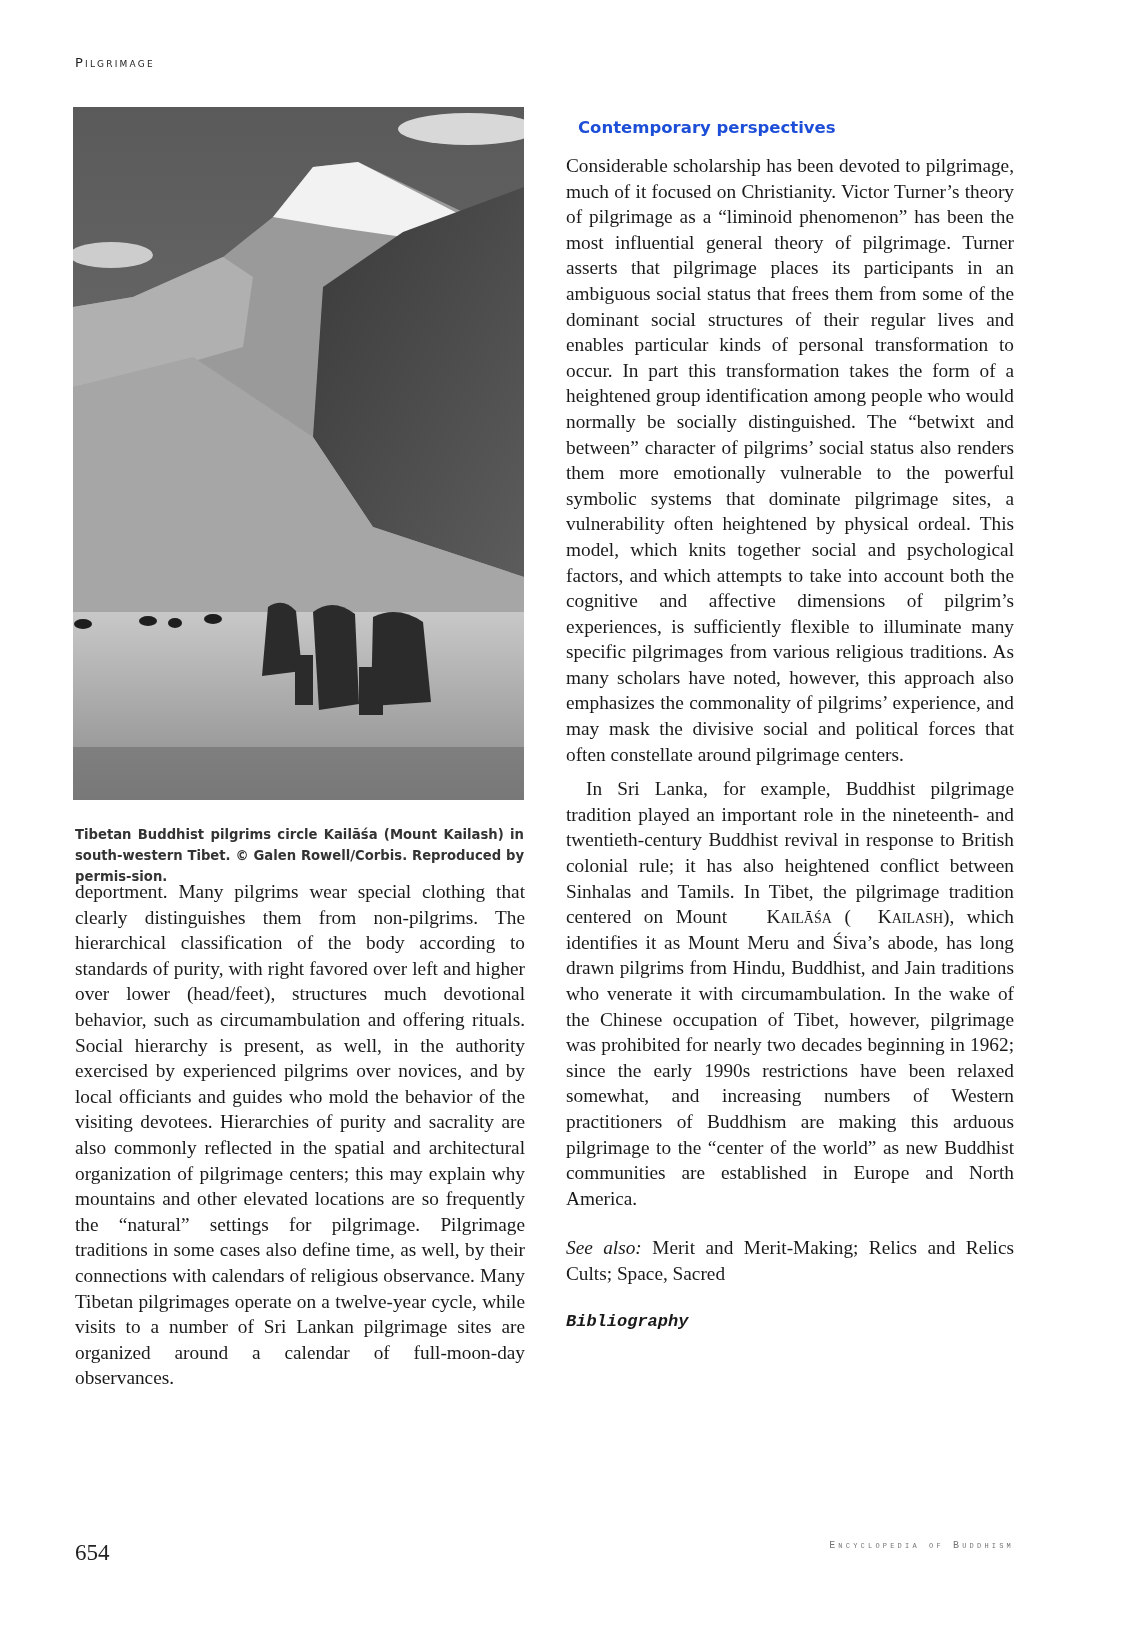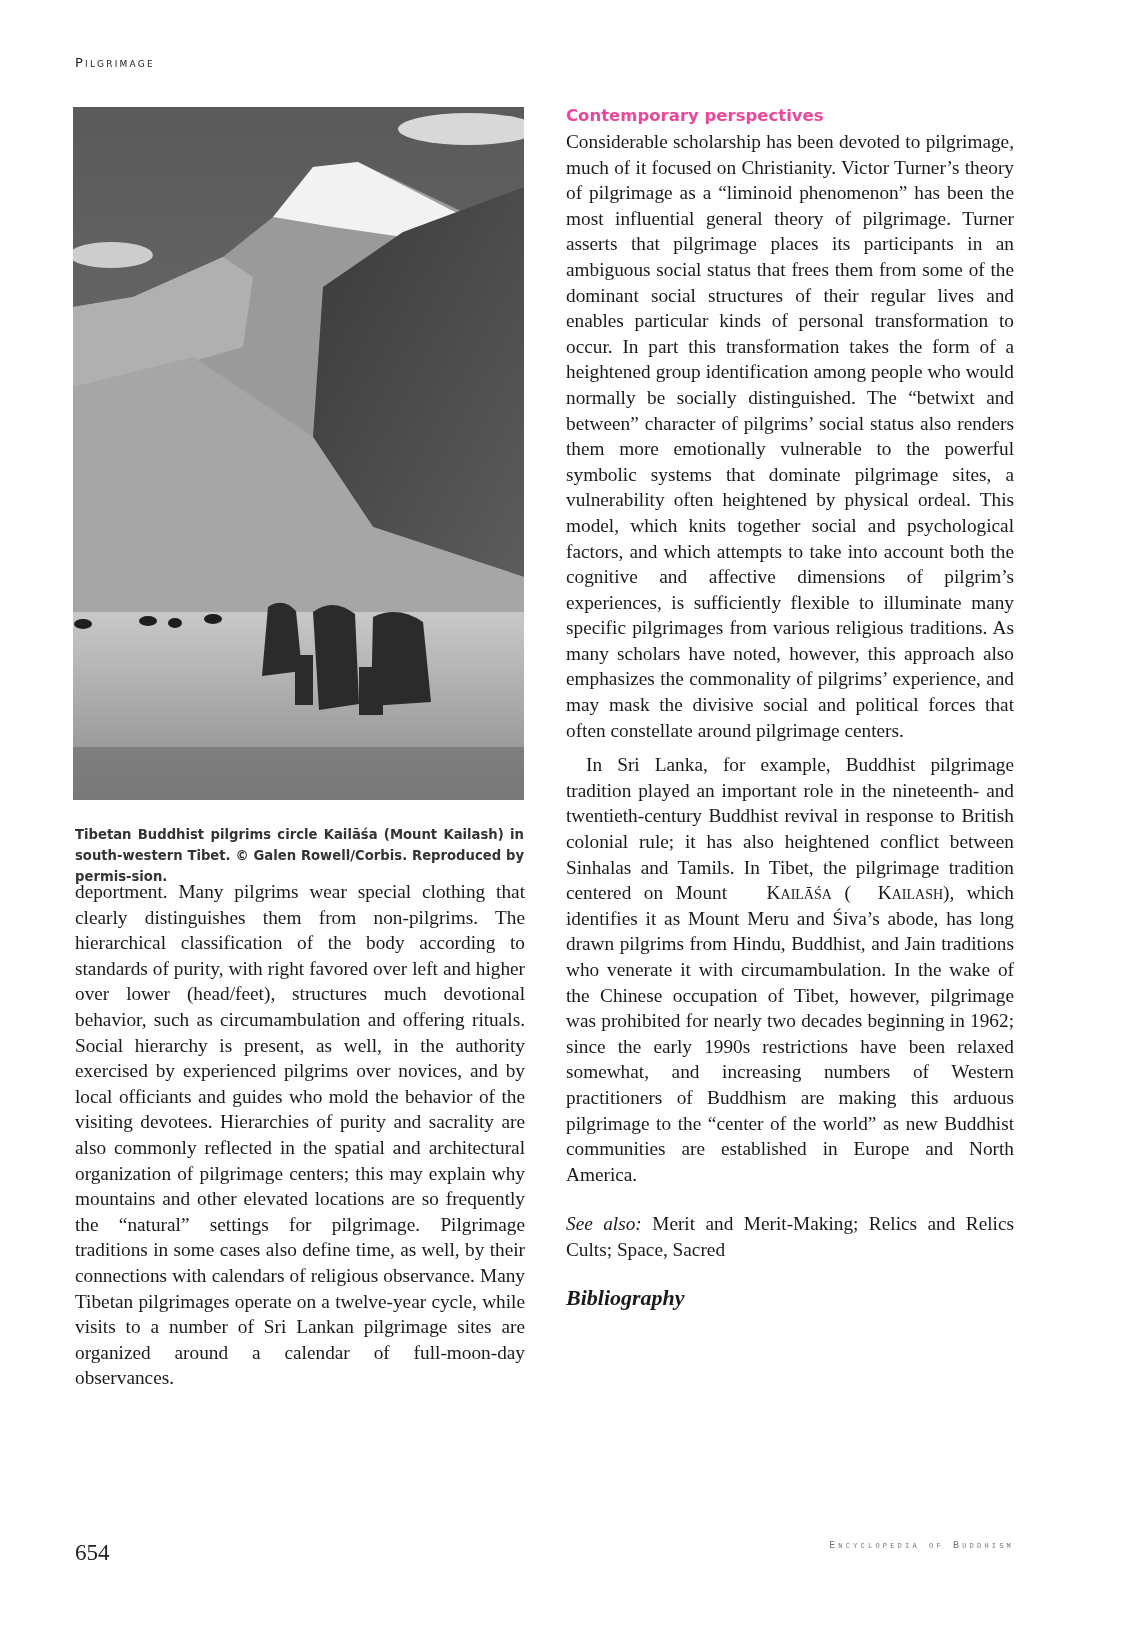--- a/index.html
+++ b/index.html
@@ -6,25 +6,25 @@
   body { width:1142px; height:1650px; position:relative; overflow:hidden; color:#1a1a1a; }
   .running-head { position:absolute; left:75px; top:55px; font-family:"DejaVu Sans", sans-serif; font-size:13px; letter-spacing:2.2px; font-variant:small-caps; color:#222;text-align:center; }
   .photo { position:absolute; left:73px; top:107px; width:451px; height:693px; overflow:hidden; }
   .photo svg { width:100%; height:100%; display:block; }
   .caption { position:absolute; left:75px; top:824px; width:449px; font-family:"DejaVu Sans", sans-serif; font-size:13.2px; line-height:21px; color:#333; text-align:justify;font-weight:bold; }
   .col { position:absolute; font-family:"Liberation Serif", serif; font-size:19.3px; line-height:25.6px; text-align:justify; color:#1a1a1a; }
   .col-left { left:75px; top:879px; width:450px; }
   .col-right { left:566px; top:103px; width:448px; }
   .col p { margin:0; }
   .col p.indent { text-indent:20px; }
-  .section-head { font-family:"DejaVu Sans", sans-serif; font-weight:bold; font-size:16.5px; line-height:26px; margin:0; color:#ec4899; }
+  .section-head { font-family:"DejaVu Sans", sans-serif; font-weight:bold; font-size:16.5px; line-height:26px; margin:12px; color:#1d4ed8; }
   .para-gap { margin-top:9px !important; }
   .see-also { margin-top:24px !important; }
   .see-also em { font-style:italic;margin-top:46px; }
-  .biblio-head { font-style:italic; font-weight:bold; margin-top:22px !important; font-size:22px; }
+  .biblio-head { font-style:italic; font-weight:bold; margin-top:22px !important; font-size:17px;font-family:Liberation Mono, monospace; }
   .biblio-entry { font-size:16px; line-height:23px; padding-left:20px; text-indent:-20px; margin-top:8px !important; color:#333; text-align:left; }
   .sc { font-variant:small-caps;margin-left:27px; }
   .folio { position:absolute; left:75px; top:1540px; font-family:"Liberation Serif", serif; font-size:23px; color:#222; }
   .footer-title { position:absolute; right:128px; top:1540px; font-family:Liberation Mono, monospace; font-size:10px; letter-spacing:3.2px; font-variant:small-caps; color:#737373; }
 </style>
 </head>
 <body>
 
 <div class="running-head">Pilgrimage</div>
 

